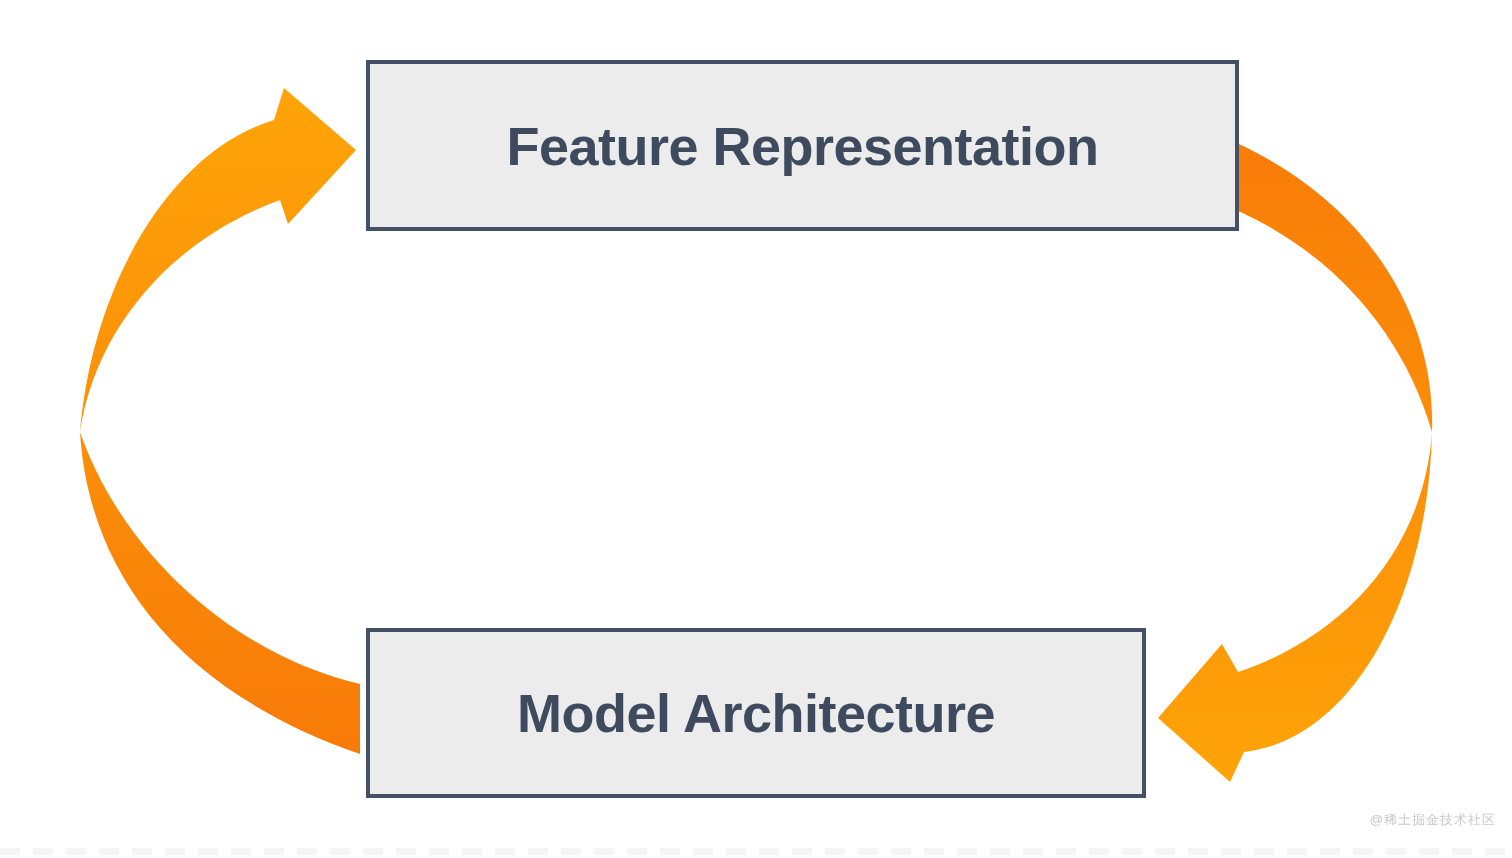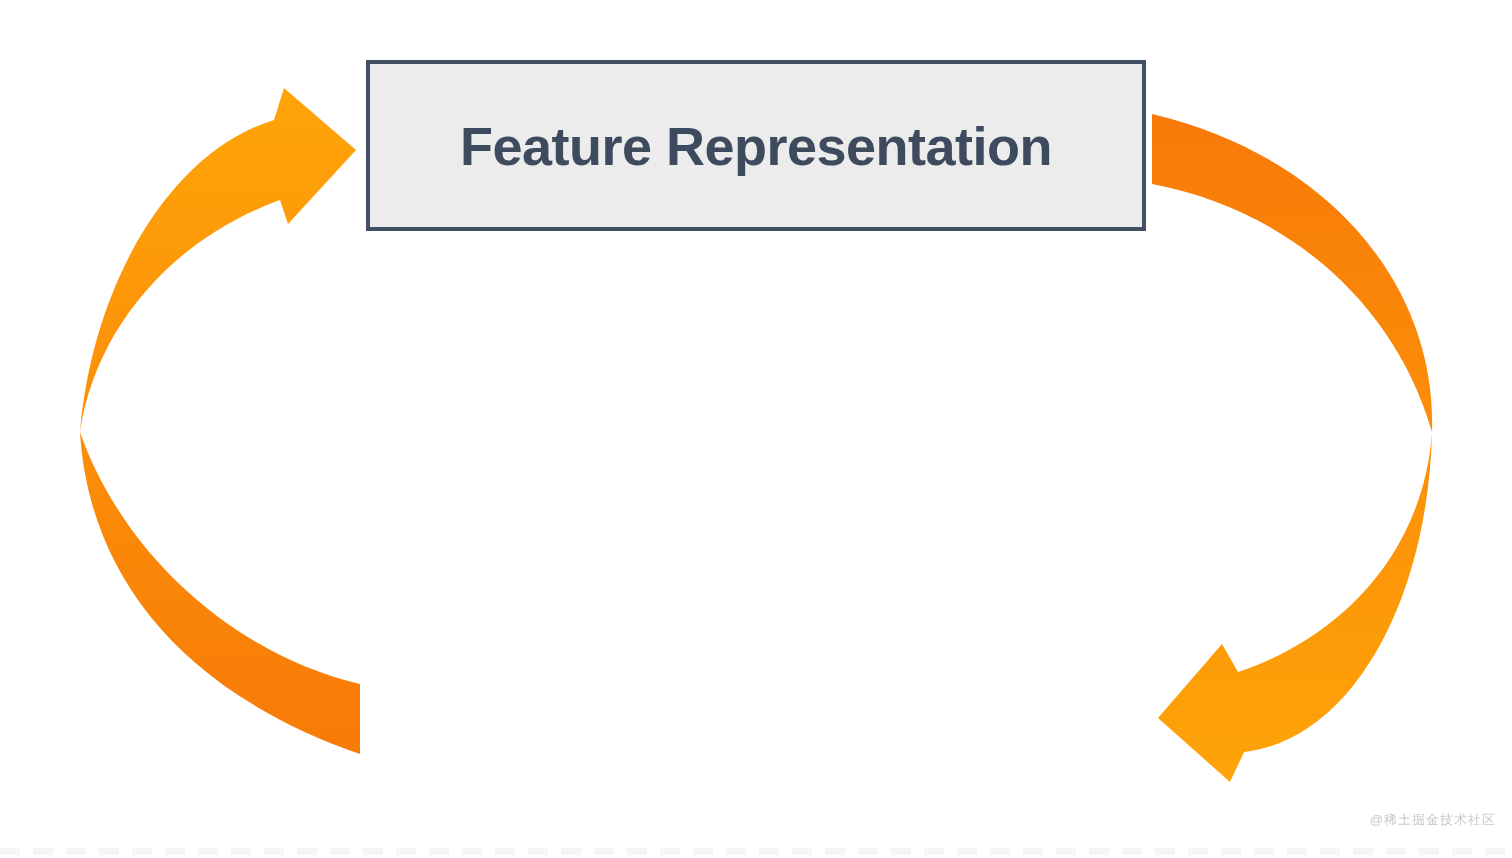--- a/index.html
+++ b/index.html
@@ -19,21 +19,21 @@
   }
   .node-box {
     position: absolute;
     box-sizing: border-box;
     background: var(--box-fill, #ececec);
     border: 4px solid var(--box-border, #435066);
     display: flex;
     align-items: center;
     justify-content: center;
   }
-  .node-box.top    { left: 366px; top: 60px;  width: 780px; height: 171px; }
+  .node-box.top    { left: 366px; top: 60px;  width: 873px; height: 171px; }
   .node-box.bottom { left: 366px; top: 628px; width: 780px; height: 170px; }
   .node-label {
     color: var(--box-text, #3e4a5e);
     font-size: 54px;
     font-weight: 700;
     letter-spacing: -0.5px;
     white-space: nowrap;
     user-select: none;
   }
   .watermark {
@@ -95,17 +95,20 @@
              L 1244 752
              C 1352 740 1428 600 1432 432
              C 1437 292 1336 158 1152 114
              Z"></path>
   </svg>
 
   <div class="node-box top">
     <span class="node-label">Feature Representation</span>
   </div>
 
+  <div class="node-box bottom">
+    <span class="node-label">Model Architecture</span>
+  </div>
 
   <div class="watermark">@稀土掘金技术社区</div>
 
   <div class="bottom-dashes"></div>
 </div>
 
 </body></html>

